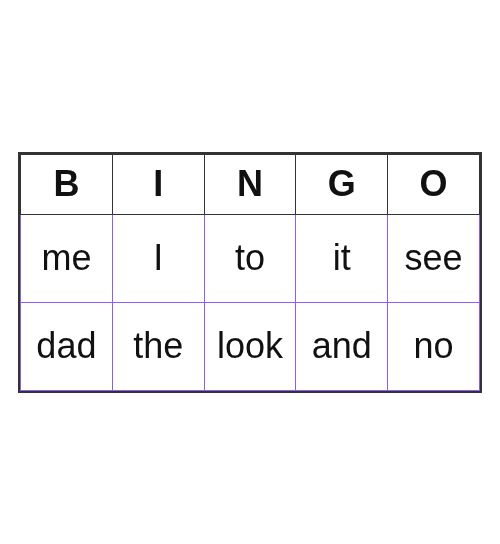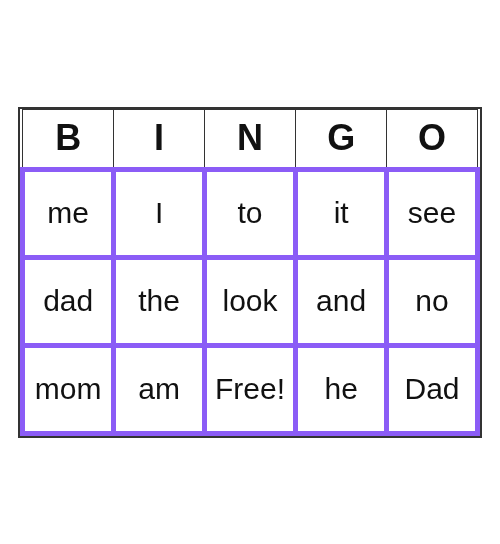--- a/index.html
+++ b/index.html
@@ -23,26 +23,26 @@
       display: inline-block;
     }
 
     .bingo-table {
       border-collapse: collapse;
       width: 460px;
     }
 
     .bingo-table td,
     .bingo-table th {
-      border: 5px solid #8b5cf6;
+      border: 1px solid #8b5cf6;
       text-align: center;
       vertical-align: middle;
       width: 92px;
       height: 88px;
-      font-size: 30px;
+      font-size: 36px;
       color: #111;
     }
 
     .bingo-table th {
       font-size: 36px;
       font-weight: bold;
       height: 60px;
       border: 1px solid #333;
     }
   </style>
@@ -68,22 +68,15 @@
           <td>it</td>
           <td>see</td>
         </tr>
         <tr>
           <td>dad</td>
           <td>the</td>
           <td>look</td>
           <td>and</td>
           <td>no</td>
         </tr>
-        <tr>
-          <td>mom</td>
-          <td>am</td>
-          <td>Free!</td>
-          <td>he</td>
-          <td>Dad</td>
-        </tr>
       </tbody>
   </table>
 </div>
 
 </body></html>

